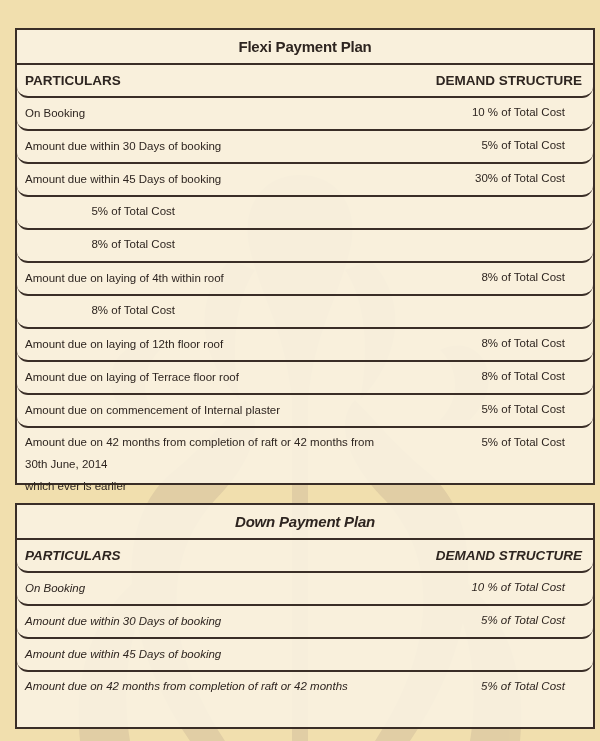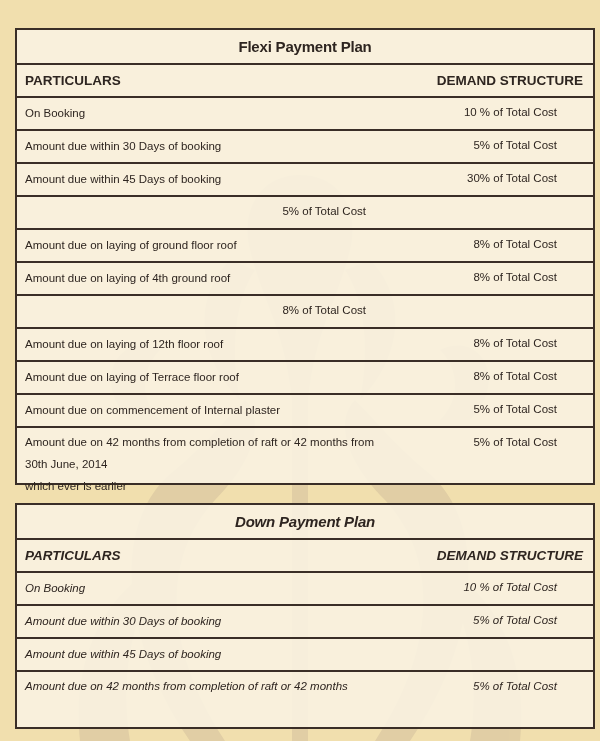--- a/index.html
+++ b/index.html
@@ -18,33 +18,34 @@
     box-sizing: border-box;
     z-index: 1;
   }
   .plan-title {
     text-align: center; font-weight: bold; font-size: 15px;
     height: 33px; line-height: 33px;
     border-bottom: 2px solid #3a2e27;
     letter-spacing: -0.2px;
   }
   .row {
-    display: flex; justify-content: center; align-items: flex-start;
+    display: flex; justify-content: space-between; align-items: flex-start;
     border-bottom: 2px solid #3a2e27;
     box-sizing: border-box;
-    padding: 0 8px 0 8px;
+    padding: 0 0 0 8px;
+    border-radius: 11px;
   }
   .row:last-child { border-bottom: none; }
   .row.head { height: 33px; align-items: center; font-weight: bold; font-size: 13.5px; }
   .row.body { height: 33px; font-size: 11.5px; padding-top: 8px; gap: 21px; }
   .row.tall { height: 55px; }
   .row .left { flex: 1; line-height: 22px; margin-top: -4px; }
   .row.head .left, .row.head .right { margin-top: 0; line-height: normal; }
   .row .right { width: 150px; text-align: right; margin-right: 28px; }
-  .row.head .right { margin-right: 2px; width: 200px; }
+  .row.head .right { margin-right: 11px; width: 200px; }
   .row .left-tall { line-height: 22px; margin-top: -5px; }
 </style>
 </head>
 <body>
 
 <svg class="watermark" viewBox="0 0 600 741">
   <g fill="#dcc9a2" opacity="0.75">
     <path d="M300 175 C260 175 240 210 250 250 C262 300 285 330 292 400 L292 741 L308 741 L308 400 C315 330 338 300 350 250 C360 210 340 175 300 175 Z"></path>
     <path d="M230 260 C190 300 200 360 240 400 C230 350 235 300 255 270 Z"></path>
     <path d="M370 260 C410 300 400 360 360 400 C370 350 365 300 345 270 Z"></path>
@@ -72,25 +73,24 @@
     <span class="right">5% of Total Cost</span>
   </div>
   <div class="row body">
     <span class="left">Amount due within 45 Days of booking</span>
     <span class="right">30% of Total Cost</span>
   </div>
   <div class="row body">
     <span class="right">5% of Total Cost</span>
   </div>
   <div class="row body">
-    <span class="left">Amount due on laying of ground floor roof</span>
     <span class="right">8% of Total Cost</span>
   </div>
   <div class="row body">
-    <span class="left">Amount due on laying of 4th ground roof</span>
+    <span class="left">Amount due on laying of 4th within roof</span>
     <span class="right">8% of Total Cost</span>
   </div>
   <div class="row body">
     <span class="right">8% of Total Cost</span>
   </div>
   <div class="row body">
     <span class="left">Amount due on laying of 12th floor roof</span>
     <span class="right">8% of Total Cost</span>
   </div>
   <div class="row body">

